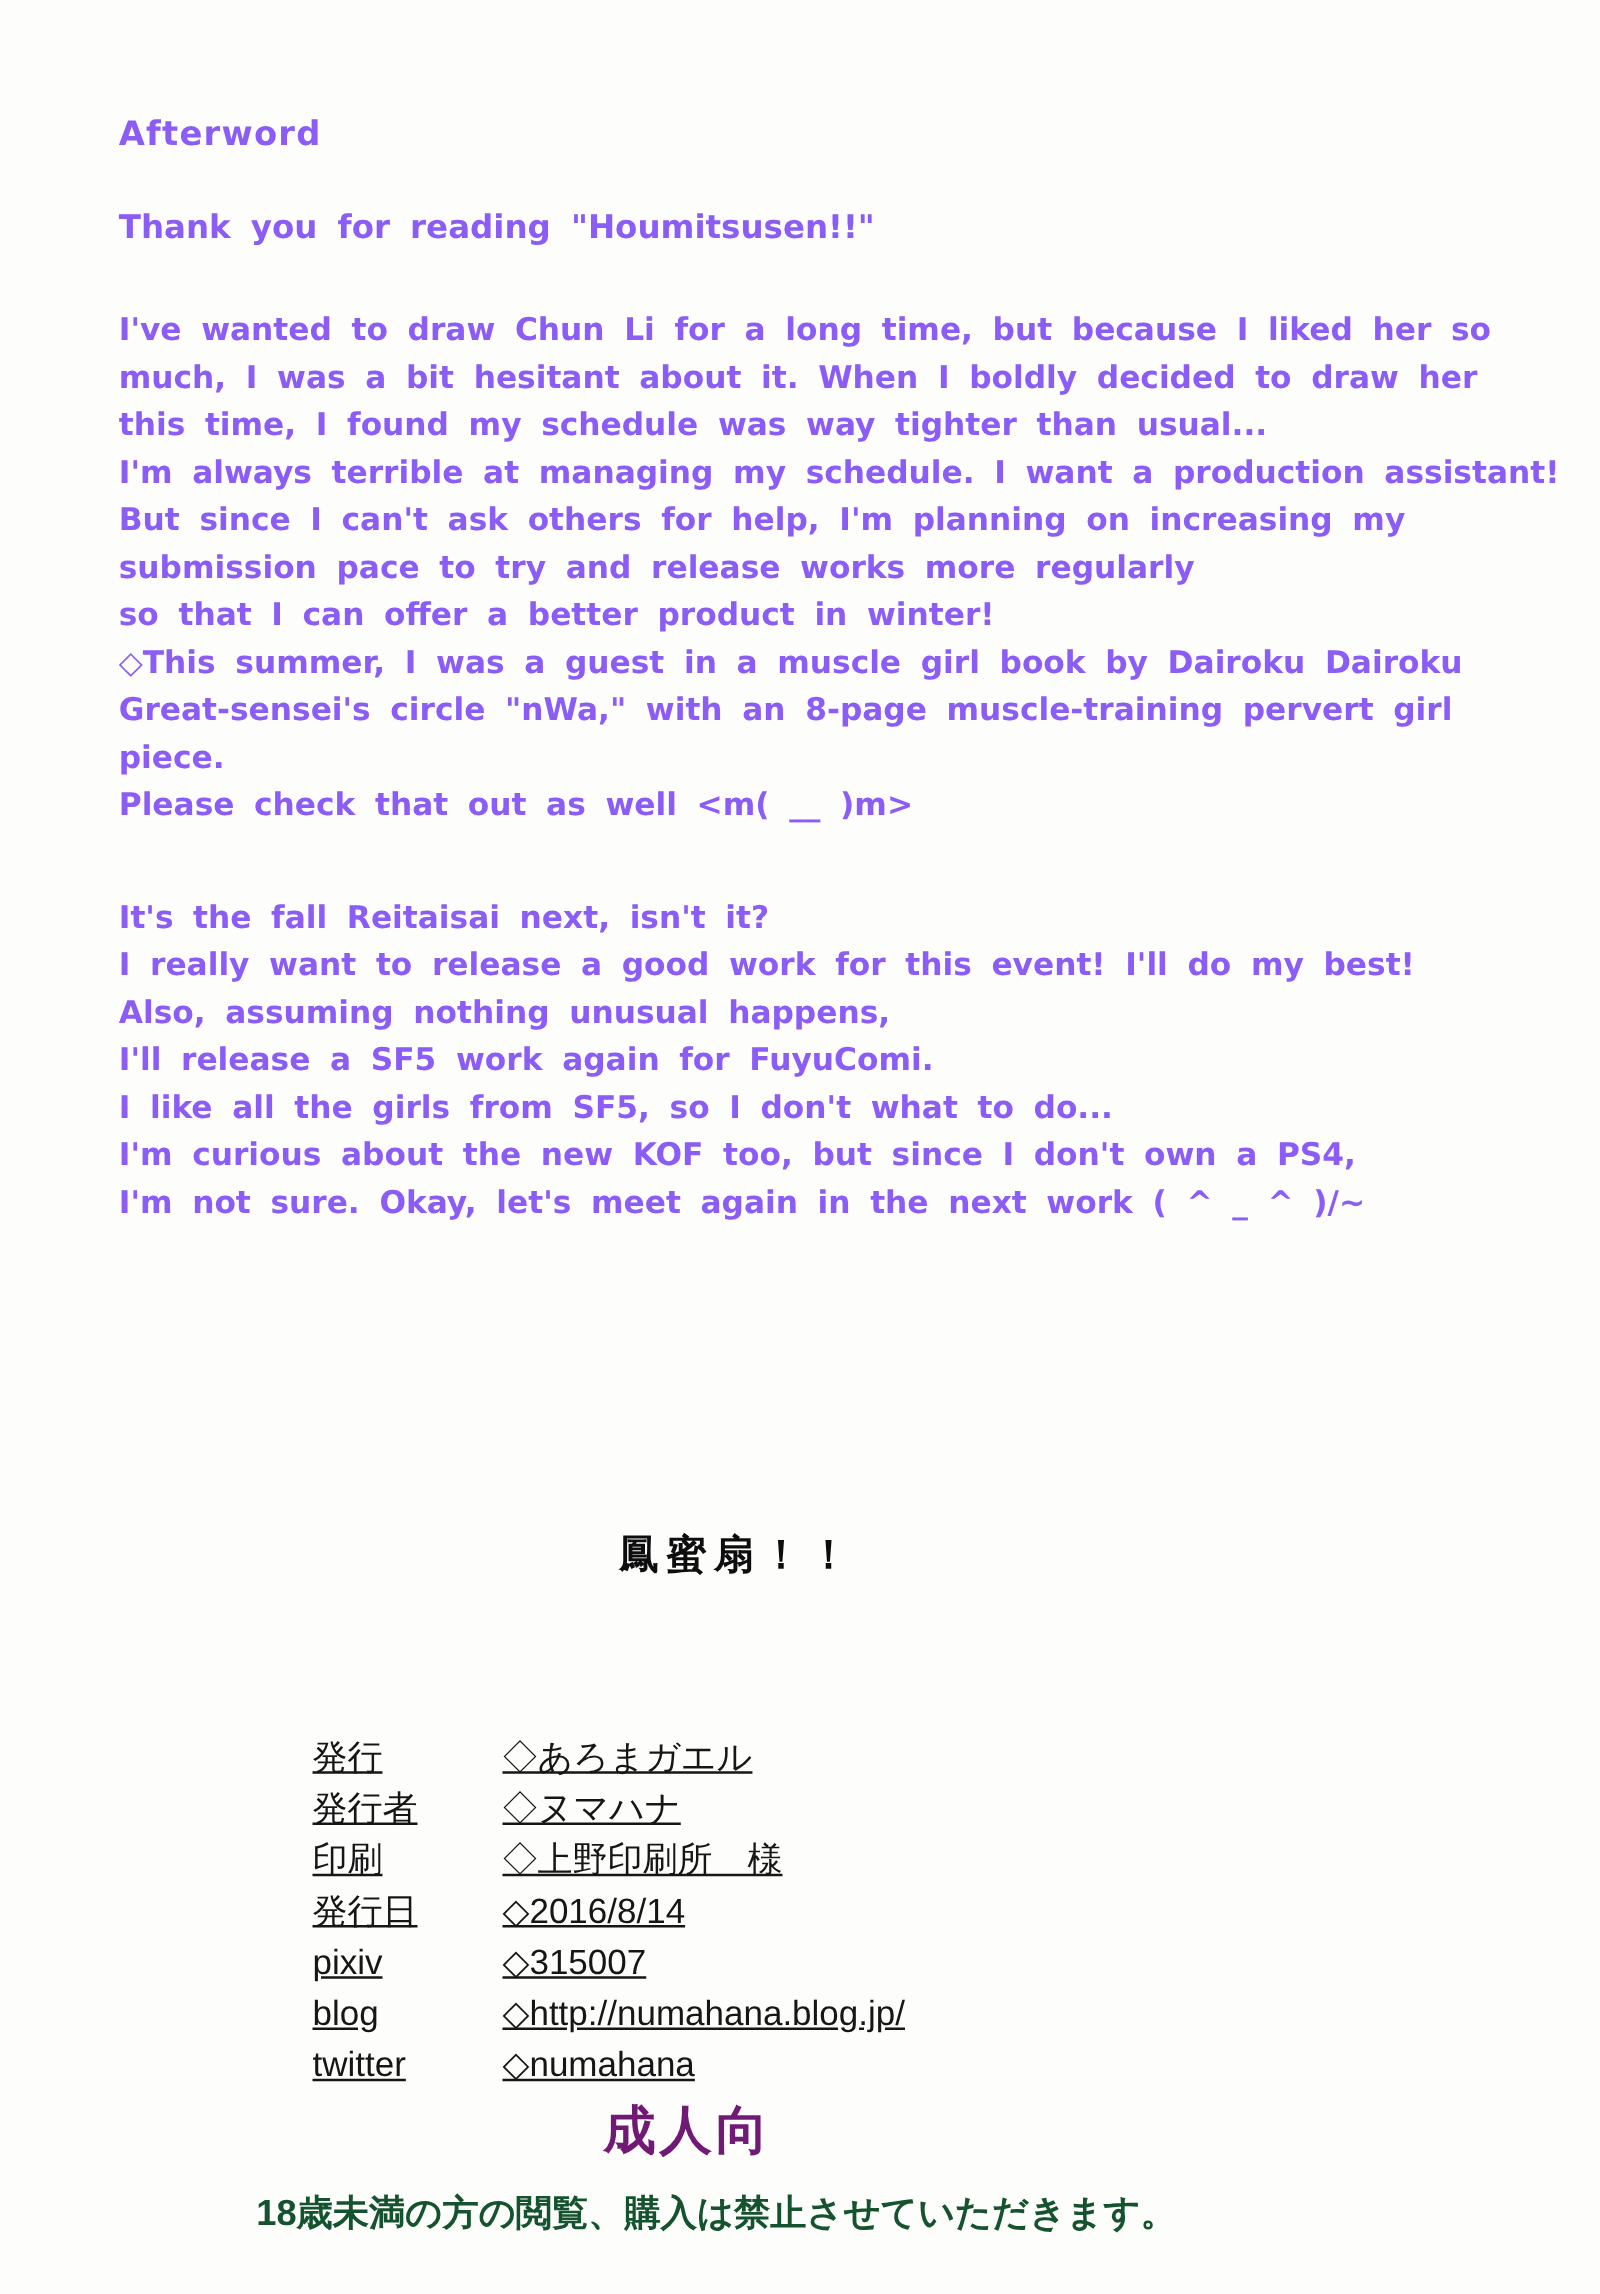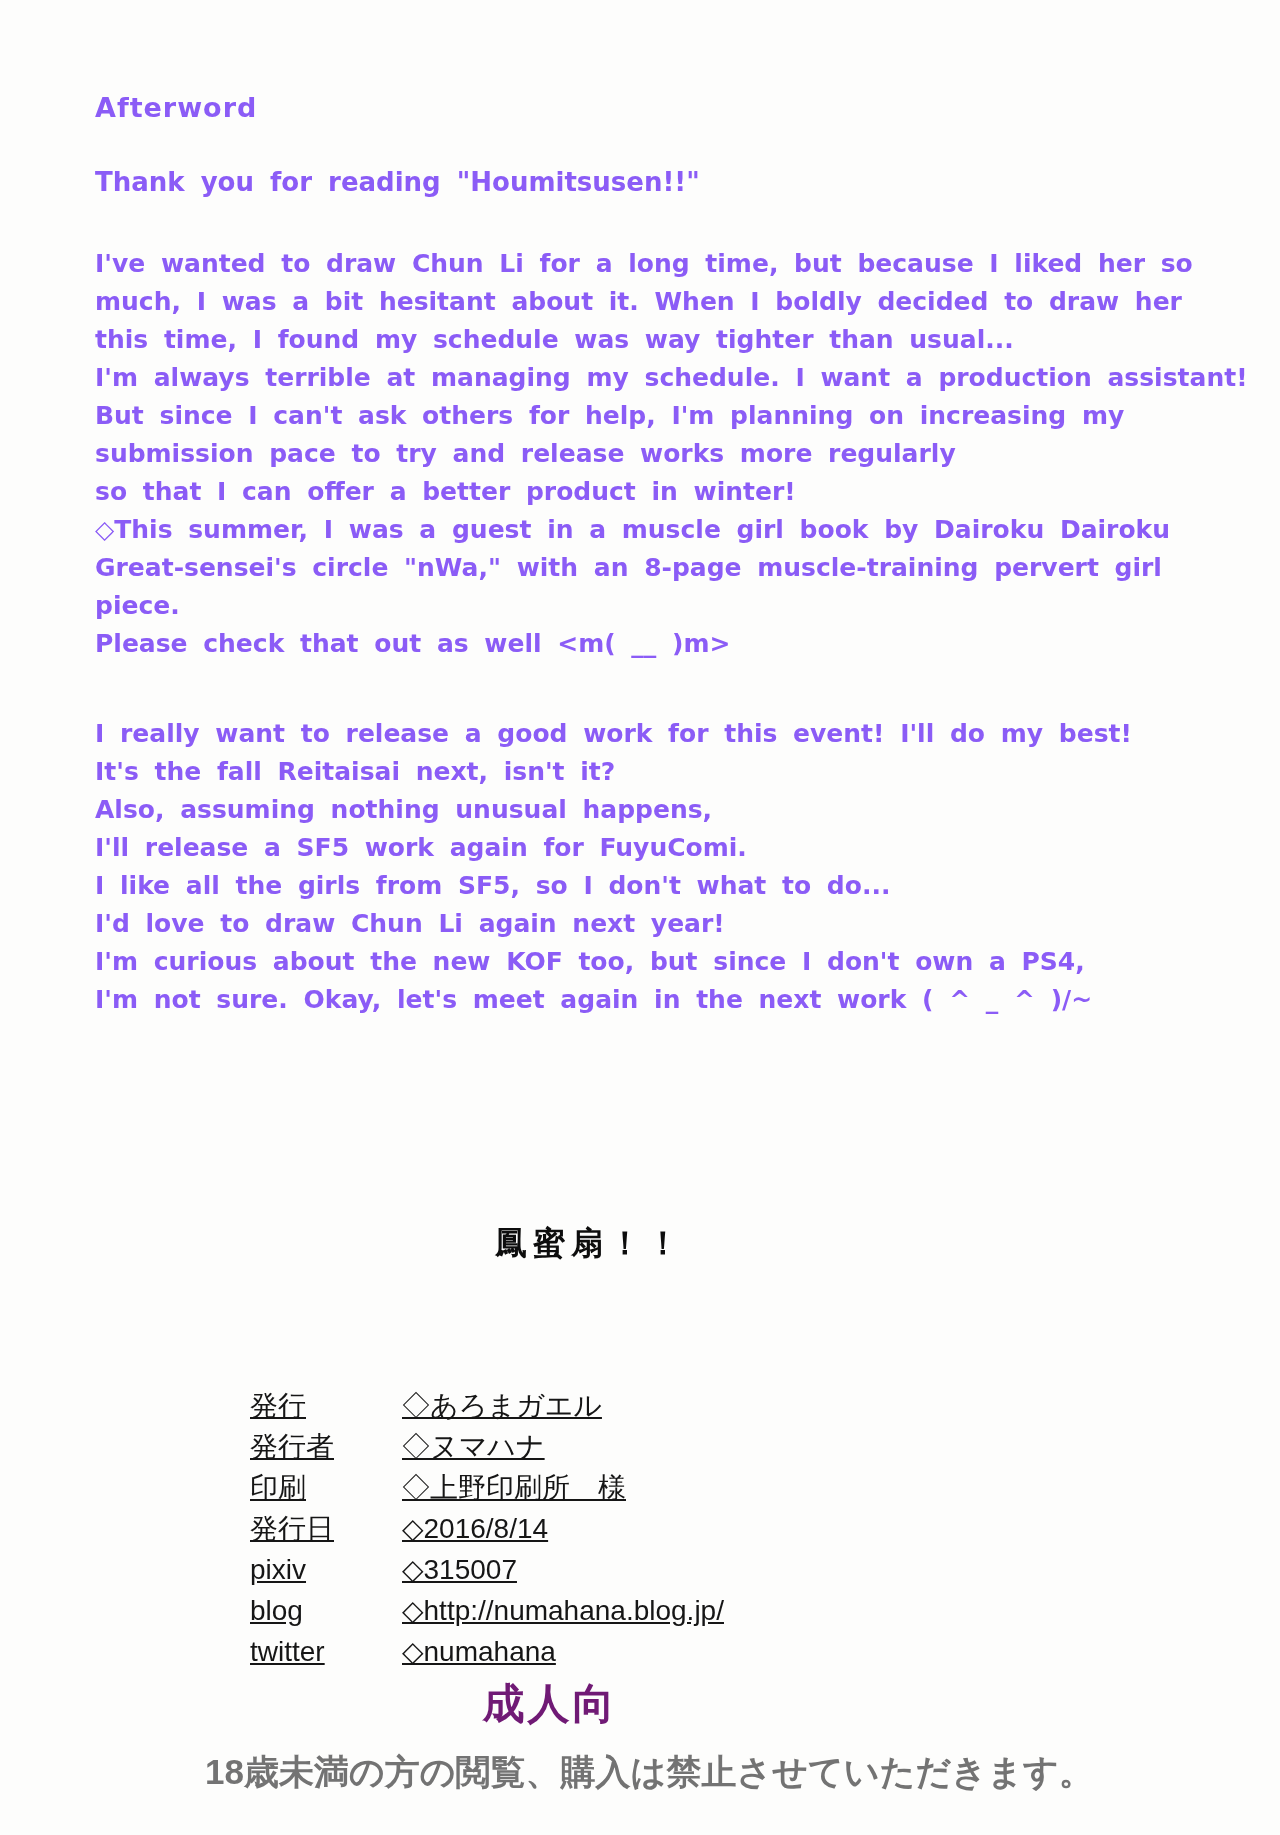--- a/index.html
+++ b/index.html
@@ -89,23 +89,23 @@
     font-size: 42px;
     letter-spacing: 3px;
     color: #701a75;
   }
   .disclaimer {
     position: absolute;
     top: 1752px;
     left: 205px;
     font-family: "Liberation Sans", sans-serif;
     font-weight: 700;
-    font-size: 35px;
+    font-size: 29px;
     line-height: 39px;
-    color: #737373;
+    color: #14532d;
     white-space: nowrap;
   }
 </style>
 </head>
 <body>
 
 <div class="page">
 
   <div class="afterword hand">
     <div class="afterword-heading">Afterword</div>
@@ -121,26 +121,25 @@
       <div class="line">so that I can offer a better product in winter!</div>
       <div class="line">◇This summer, I was a guest in a muscle girl book by Dairoku Dairoku</div>
       <div class="line">Great-sensei's circle "nWa," with an 8-page muscle-training pervert girl</div>
       <div class="line">piece.</div>
       <div class="line">Please check that out as well &lt;m( __ )m&gt;</div>
     </div>
 
     <div class="para-gap"></div>
 
     <div class="para">
+      <div class="line">It's the fall Reitaisai next, isn't it?</div>
       <div class="line">I really want to release a good work for this event! I'll do my best!</div>
-      <div class="line">It's the fall Reitaisai next, isn't it?</div>
       <div class="line">Also, assuming nothing unusual happens,</div>
       <div class="line">I'll release a SF5 work again for FuyuComi.</div>
       <div class="line">I like all the girls from SF5, so I don't what to do...</div>
-      <div class="line">I'd love to draw Chun Li again next year!</div>
       <div class="line">I'm curious about the new KOF too, but since I don't own a PS4,</div>
       <div class="line">I'm not sure. Okay, let's meet again in the next work ( ^ _ ^ )/~</div>
     </div>
   </div>
 
   <div class="book-title">鳳蜜扇！！</div>
 
   <div class="colophon">
     <div class="colophon-row">
       <span class="colophon-label">発行</span>

